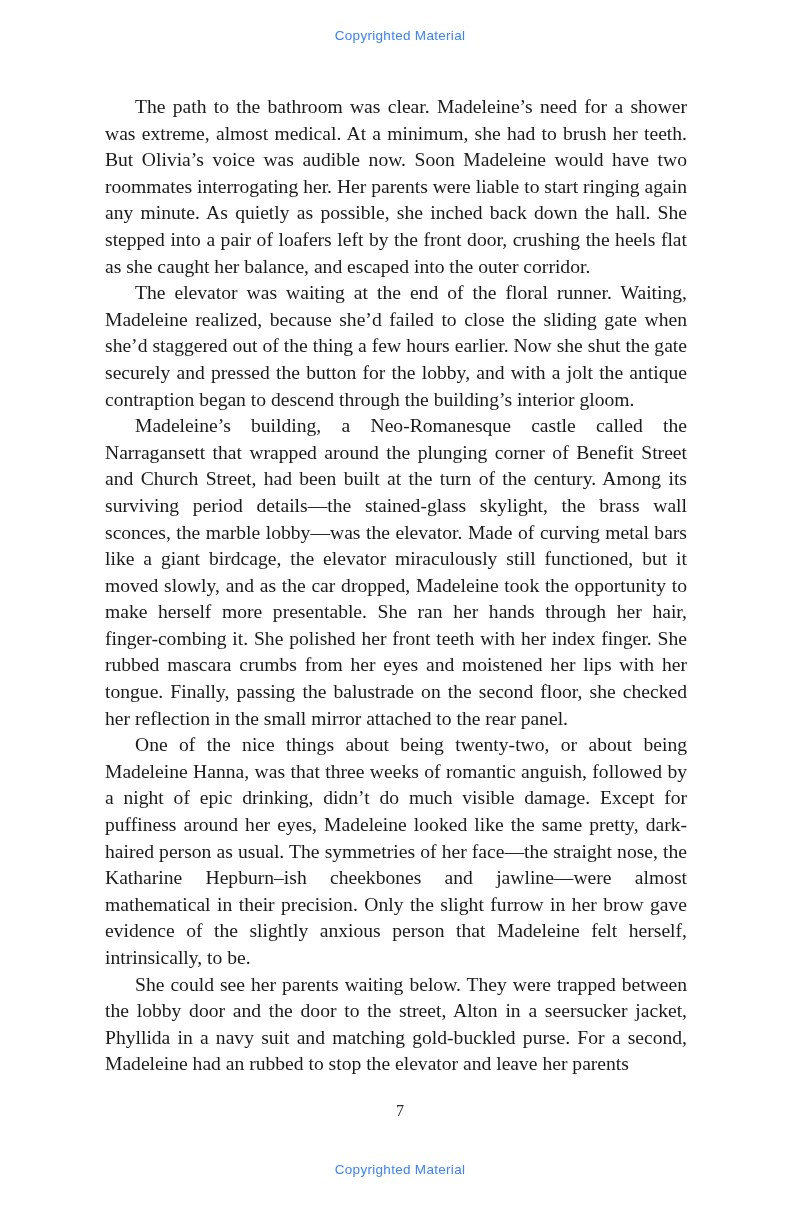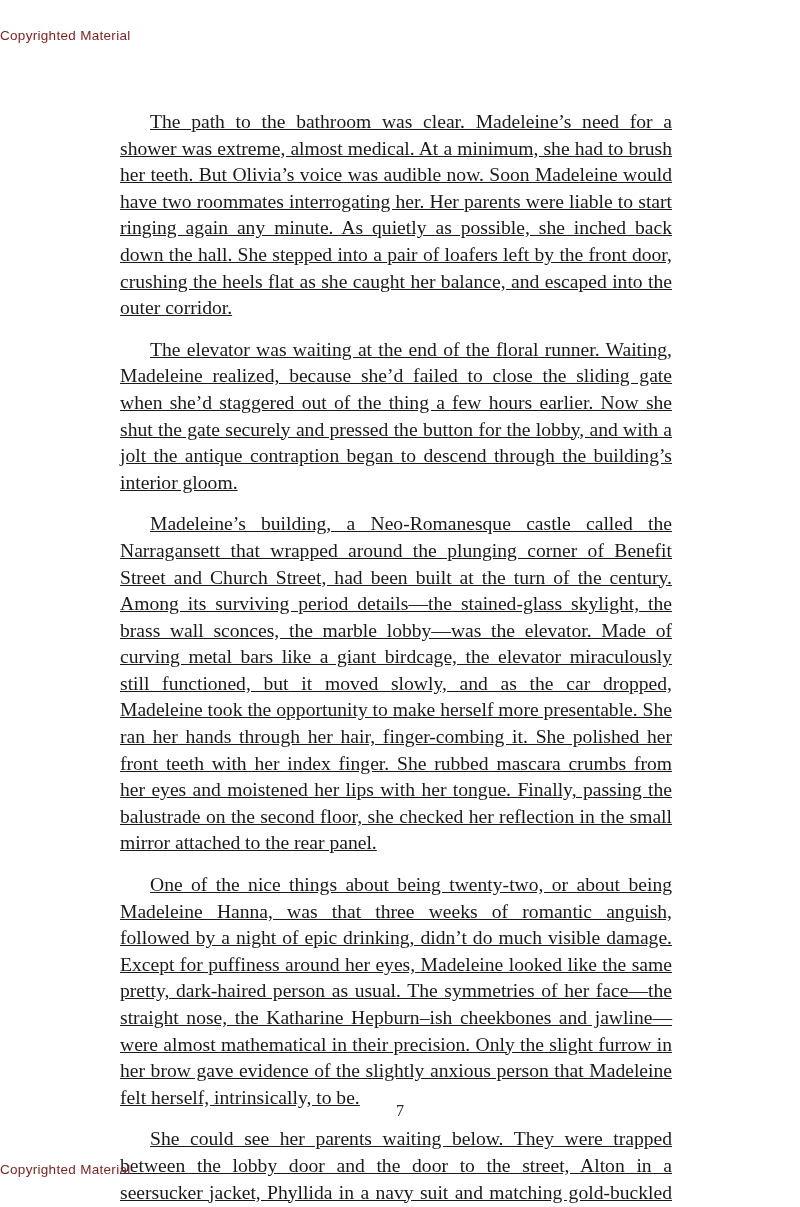--- a/index.html
+++ b/index.html
@@ -15,25 +15,25 @@
     background: #ffffff;
     overflow: hidden;
     box-sizing: border-box;
   }
 
   .running-head,
   .running-foot {
     position: absolute;
     left: 0;
     width: 800px;
-    text-align: left;
+    text-align: center;
     font-family: "Liberation Sans", sans-serif;
     font-size: 13.5px;
     letter-spacing: 0.3px;
-    color: #7f1d1d;
+    color: #3b82f6;
     white-space: nowrap;
   }
 
   .running-head {
     top: 28px;
   }
 
   .running-foot {
     top: 1162px;
   }
@@ -46,25 +46,24 @@
     font-family: "Liberation Serif", "DejaVu Serif", serif;
     font-size: 19.6px;
     line-height: 26.6px;
     color: #1a1a1a;
     text-align: justify;
     text-justify: inter-word;
     -webkit-font-smoothing: antialiased;
   }
 
   .text-block p {
-    margin: 15px;
+    margin: 0;
     text-indent: 30px;
     text-align: justify;
     hyphens: manual;
-    text-decoration: underline;
   }
 
   .folio {
     position: absolute;
     left: 0;
     top: 1102px;
     width: 800px;
     text-align: center;
     font-family: "Liberation Serif", "DejaVu Serif", serif;
     font-size: 16px;

